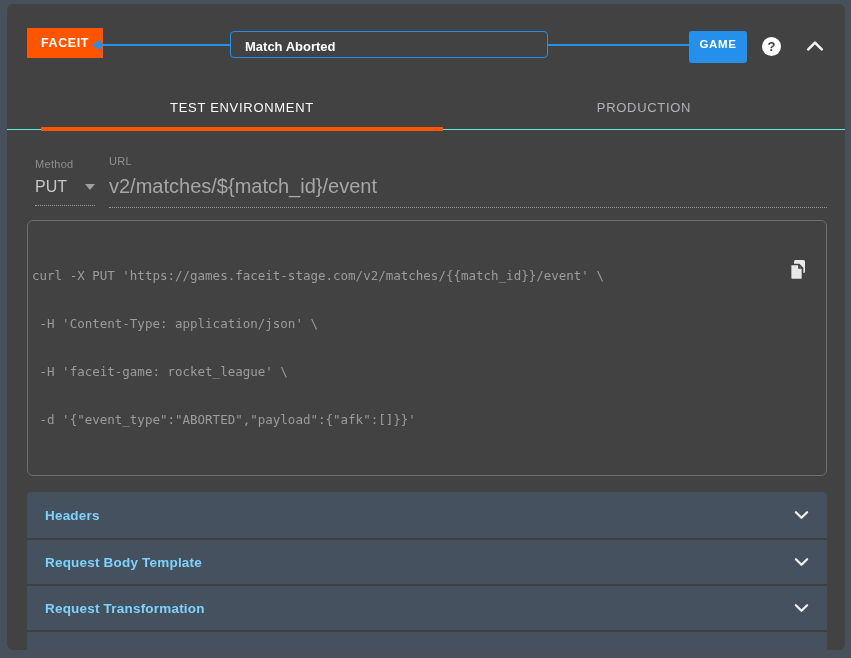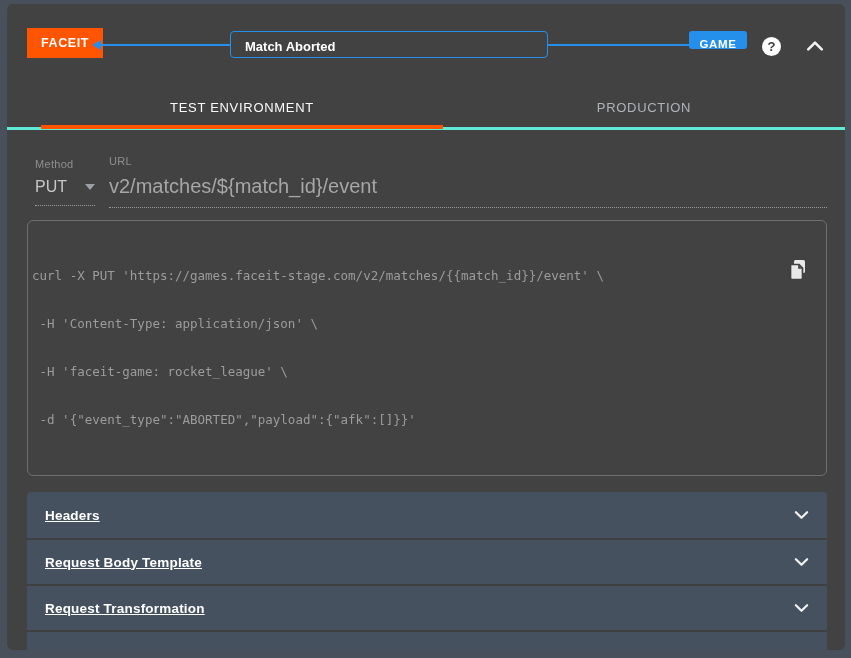--- a/index.html
+++ b/index.html
@@ -46,21 +46,21 @@
     background: transparent;
     border: 1.5px solid #2490eb;
     border-radius: 4px;
     color: #fff; font-weight: bold; font-size: 13px;
     font-family: "Liberation Sans", sans-serif;
     padding: 3px 0 0 14px;
     outline: none;
   }
   .game-button {
     position: absolute; left: 682px; top: 27px;
-    width: 58px; height: 18px; line-height: 27px;
+    width: 58px; height: 32px; line-height: 27px;
     background: #2490eb;
     border-radius: 3px;
     color: #fff; font-weight: bold; font-size: 11.5px; letter-spacing: .6px;
     text-align: center;
     cursor: pointer;
   }
   .help-icon {
     position: absolute; left: 755px; top: 33px;
     width: 19px; height: 19px; line-height: 19px;
     border-radius: 50%;
@@ -71,21 +71,21 @@
   }
   .collapse-icon {
     position: absolute; left: 799px; top: 36px;
     width: 18px; height: 12px;
     cursor: pointer;
   }
   
   .tabs {
     display: flex;
     height: 44px;
-    border-bottom: 3px solid #5eead4;
+    border-bottom: 1px solid #5eead4;
     padding-left: 34px;
   }
   .tab {
     width: 50%;
     text-align: center;
     line-height: 44px;
     font-size: 13px; letter-spacing: .7px;
     color: #aeb4ba;
     position: relative;
     cursor: pointer;
@@ -150,21 +150,21 @@
   }
   .accordion-row {
     height: 46px;
     background: #465160;
     display: flex; justify-content: space-between; align-items: center;
     padding: 0 18px;
     cursor: pointer;
   }
   .accordion-row + .accordion-row { border-top: 2px solid #3f3f3f; }
   .accordion-label {
-    color: #ffffff; font-weight: bold; font-size: 13.5px; letter-spacing: .2px; text-decoration: underline;
+    color: #7dd3fc; font-weight: bold; font-size: 13.5px; letter-spacing: .2px;
   }
   .chevron-svg { width: 15px; height: 10px; }
 </style>
 </head>
 <body>
 
 <div class="card">
 
   <div class="flow-header">
     <div class="brand-badge">FACEIT</div>

